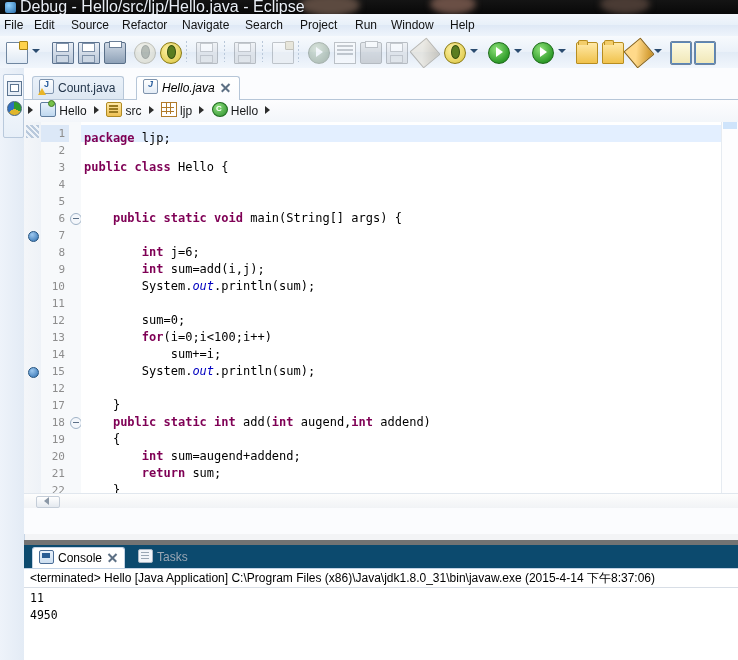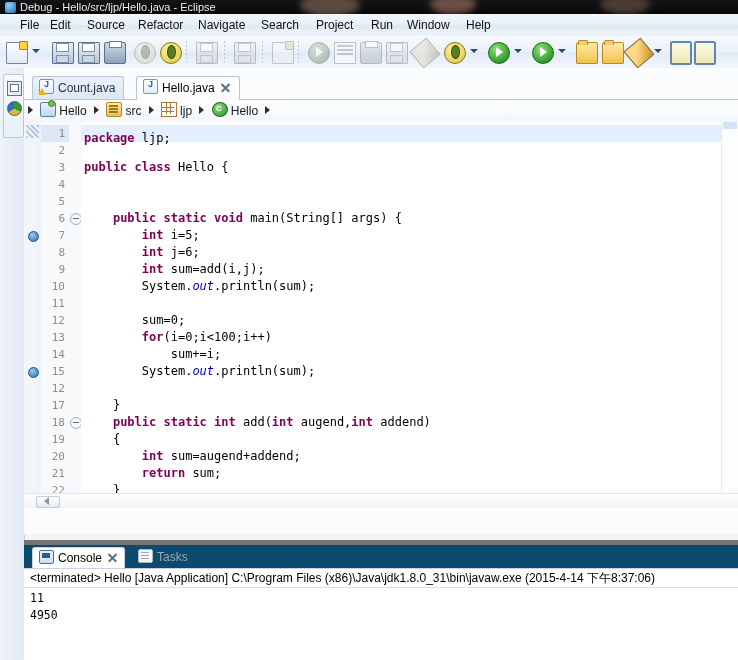--- a/index.html
+++ b/index.html
@@ -13,38 +13,38 @@
 
   
   .titlebar{
     position:absolute;left:0;top:0;width:738px;height:14px;
     background:linear-gradient(180deg,#141414 0%,#0d0d0d 60%,#080808 100%);
     overflow:hidden;
   }
   .title-blob{position:absolute;top:-6px;border-radius:50%;filter:blur(3px);}
   .title-text{
     position:absolute;left:20px;top:0px;height:20px;line-height:14px;
-    color:#e9eef5;font-size:11px;white-space:nowrap;
+    color:#e9eef5;font-size:16px;white-space:nowrap;
     text-shadow:0 1px 1px #000;
   }
   .title-ico{
     position:absolute;left:5px;top:2px;width:11px;height:11px;
     background:radial-gradient(circle at 35% 30%,#8fd2ff,#2a6ca8);
     border-radius:2px;box-shadow:0 0 2px #000;
   }
 
   
   .menubar{
     position:absolute;left:0;top:14px;width:738px;height:22px;
     background:linear-gradient(180deg,#f3f7fc 0%,#e8f0f9 48%,#dfe9f6 52%,#eef4fb 100%);
     border-bottom:1px solid #cfdceb;
   }
   .menuitem{
     position:absolute;top:2px;height:18px;line-height:18px;
-    padding:0 20px;font-size:12px;color:#111;white-space:nowrap;cursor:default;
+    padding:0 4px;font-size:12px;color:#111;white-space:nowrap;cursor:default;
   }
 
   
   .toolbar{
     position:absolute;left:0;top:36px;width:738px;height:32px;
     background:linear-gradient(180deg,#f7fafd 0%,#eaf1f9 50%,#e2ebf6 51%,#f1f6fc 100%);
     border-bottom:1px solid #c3d3e5;
   }
   .tb{position:absolute;top:6px;width:20px;height:20px;}
   .tbsep{position:absolute;top:5px;width:1px;height:21px;
@@ -116,21 +116,21 @@
   .tabrow{position:absolute;left:0;top:8px;width:714px;height:24px;}
   .tabrow:after{content:"";position:absolute;left:0;bottom:0;width:714px;height:1px;background:#b6c6d8;}
   .tab{
     position:absolute;top:0;height:23px;line-height:23px;
     padding:0 8px 0 6px;font-size:12px;white-space:nowrap;
     border:1px solid #b6c6d8;border-bottom:none;border-radius:3px 3px 0 0;
     background:linear-gradient(180deg,#eaf1f9,#dde7f2);color:#23354a;cursor:default;
   }
   .tab.active{
     background:linear-gradient(180deg,#ffffff,#fbfcfe);
-    border-color:#b6c6d8;color:#000;z-index:3;
+    border-color:#b6c6d8;color:#000;z-index:3;font-style:italic;
   }
   .tab.active:after{content:"";position:absolute;left:0;bottom:-1px;width:100%;height:2px;background:#fbfcfe;}
   .jicon{
     display:inline-block;width:13px;height:13px;vertical-align:-2px;margin-right:4px;
     background:linear-gradient(180deg,#ffffff,#e3ecf6);border:1px solid #7e93ad;border-radius:2px;
     position:relative;
   }
   .jicon:after{content:"J";position:absolute;left:0;top:-2px;width:13px;
     font-size:9px;font-weight:bold;color:#2b5f9e;text-align:center;line-height:13px;}
   .jicon.warn:before{content:"";position:absolute;left:-2px;bottom:-2px;width:0;height:0;
@@ -356,21 +356,20 @@
           <div class="fold" style="top: 295px;"></div>
         </div>
       <div class="codearea" id="codearea">
           <div class="curline" style="top: 3px;"></div>
           <div class="line" style="top: 8px; padding-left: 3px;"><span class="kw">package</span> ljp;</div>
           <div class="line" style="top: 20px; padding-left: 3px;"></div>
           <div class="line" style="top: 37px; padding-left: 3px;"><span class="kw">public class</span> Hello {</div>
           <div class="line" style="top: 54px; padding-left: 3px;"></div>
           <div class="line" style="top: 71px; padding-left: 3px;"></div>
           <div class="line" style="top: 88px; padding-left: 3px;">    <span class="kw">public static void</span> main(String[] args) {</div>
-          <div class="line" style="top: 105px; padding-left: 3px;">        <span class="kw">int</span> i=5;</div>
           <div class="line" style="top: 122px; padding-left: 3px;">        <span class="kw">int</span> j=6;</div>
           <div class="line" style="top: 139px; padding-left: 3px;">        <span class="kw">int</span> sum=<span class="itm">add</span>(i,j);</div>
           <div class="line" style="top: 156px; padding-left: 3px;">        System.<span class="it">out</span>.println(sum);</div>
           <div class="line" style="top: 173px; padding-left: 3px;"></div>
           <div class="line" style="top: 190px; padding-left: 3px;">        sum=0;</div>
           <div class="line" style="top: 207px; padding-left: 3px;">        <span class="kw">for</span>(i=0;i&lt;100;i++)</div>
           <div class="line" style="top: 224px; padding-left: 3px;">            sum+=i;</div>
           <div class="line" style="top: 241px; padding-left: 3px;">        System.<span class="it">out</span>.println(sum);</div>
           <div class="line" style="top: 258px; padding-left: 3px;"></div>
           <div class="line" style="top: 275px; padding-left: 3px;">    }</div>

